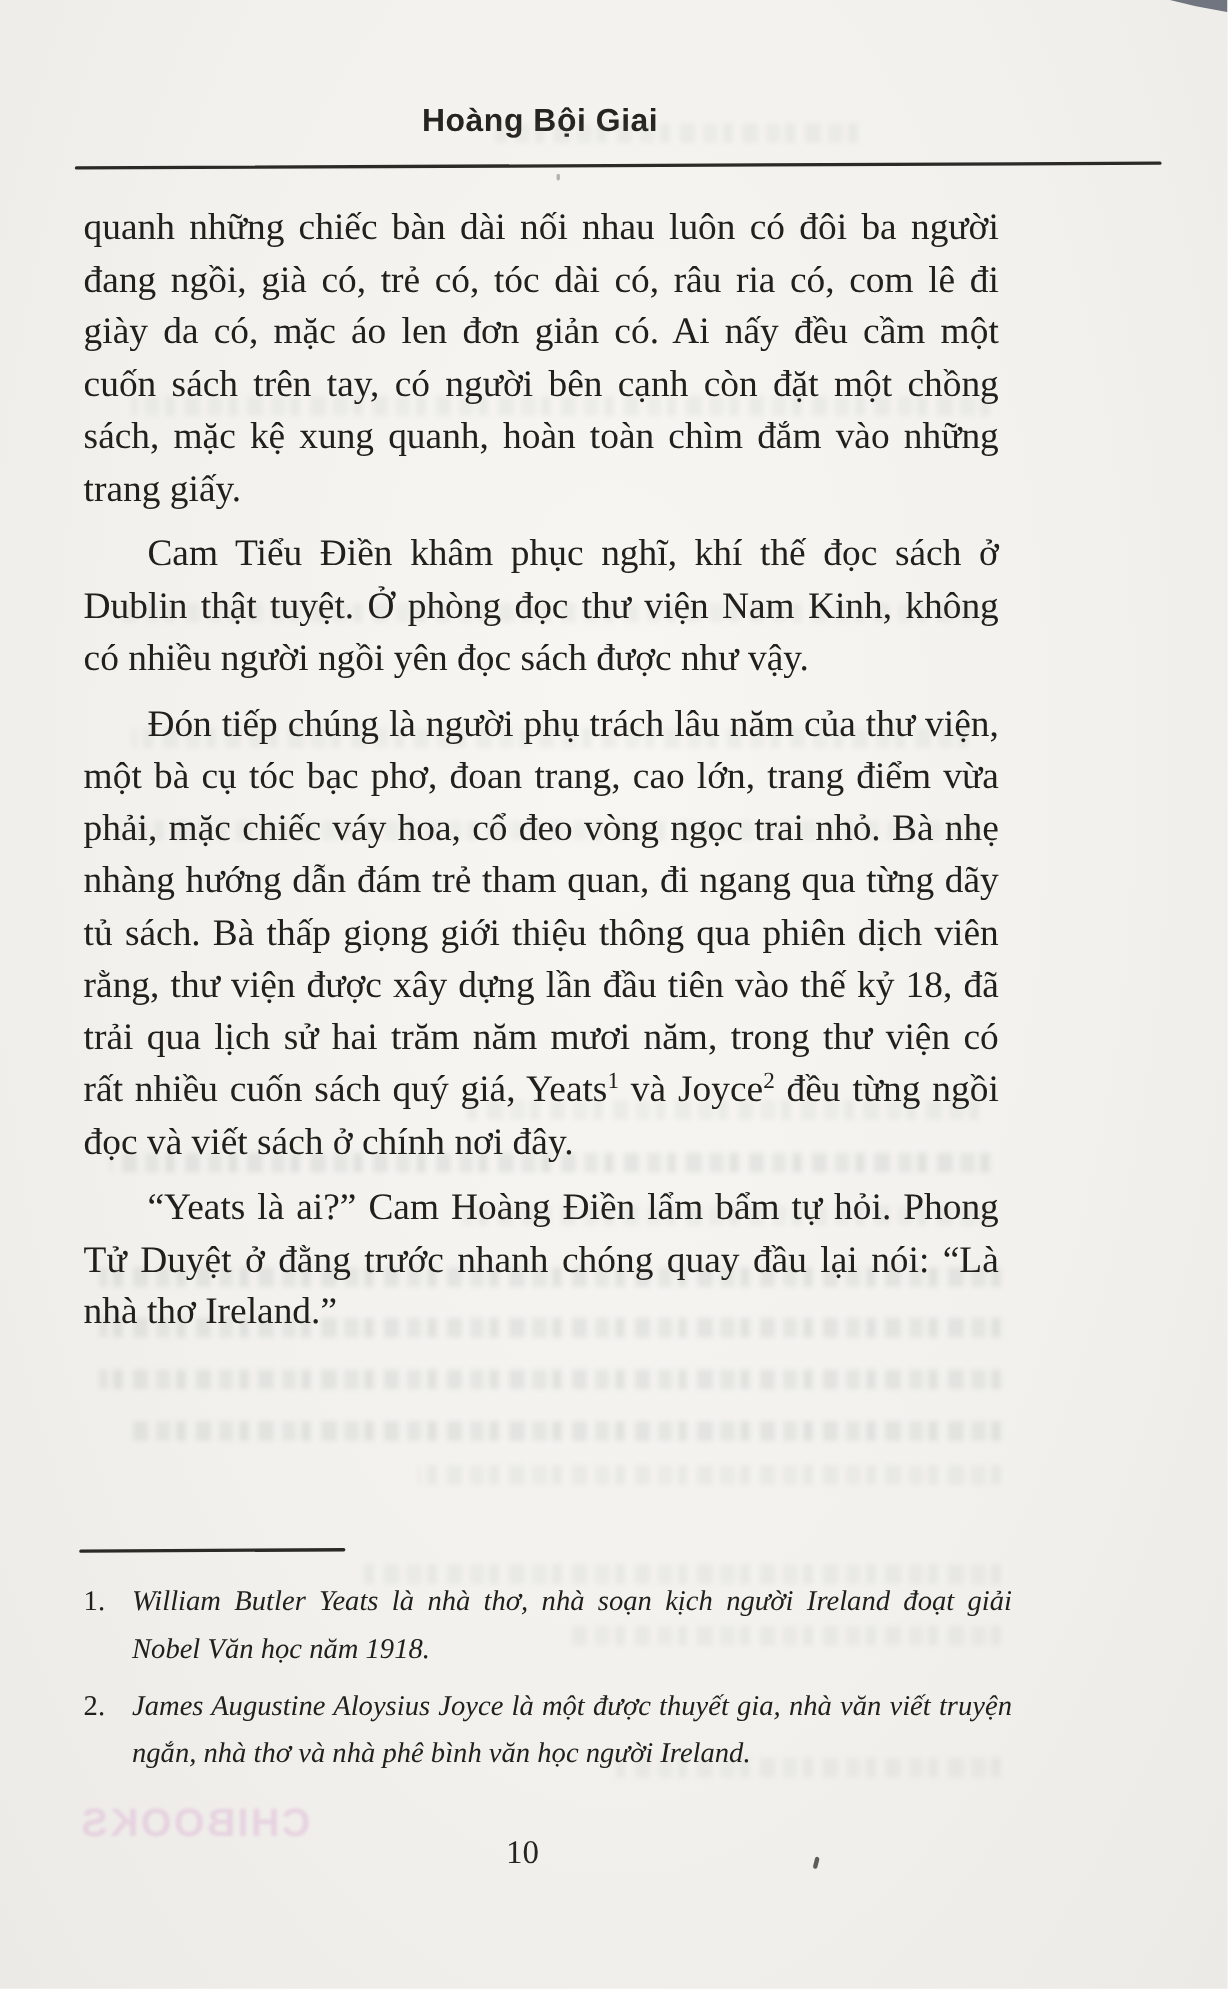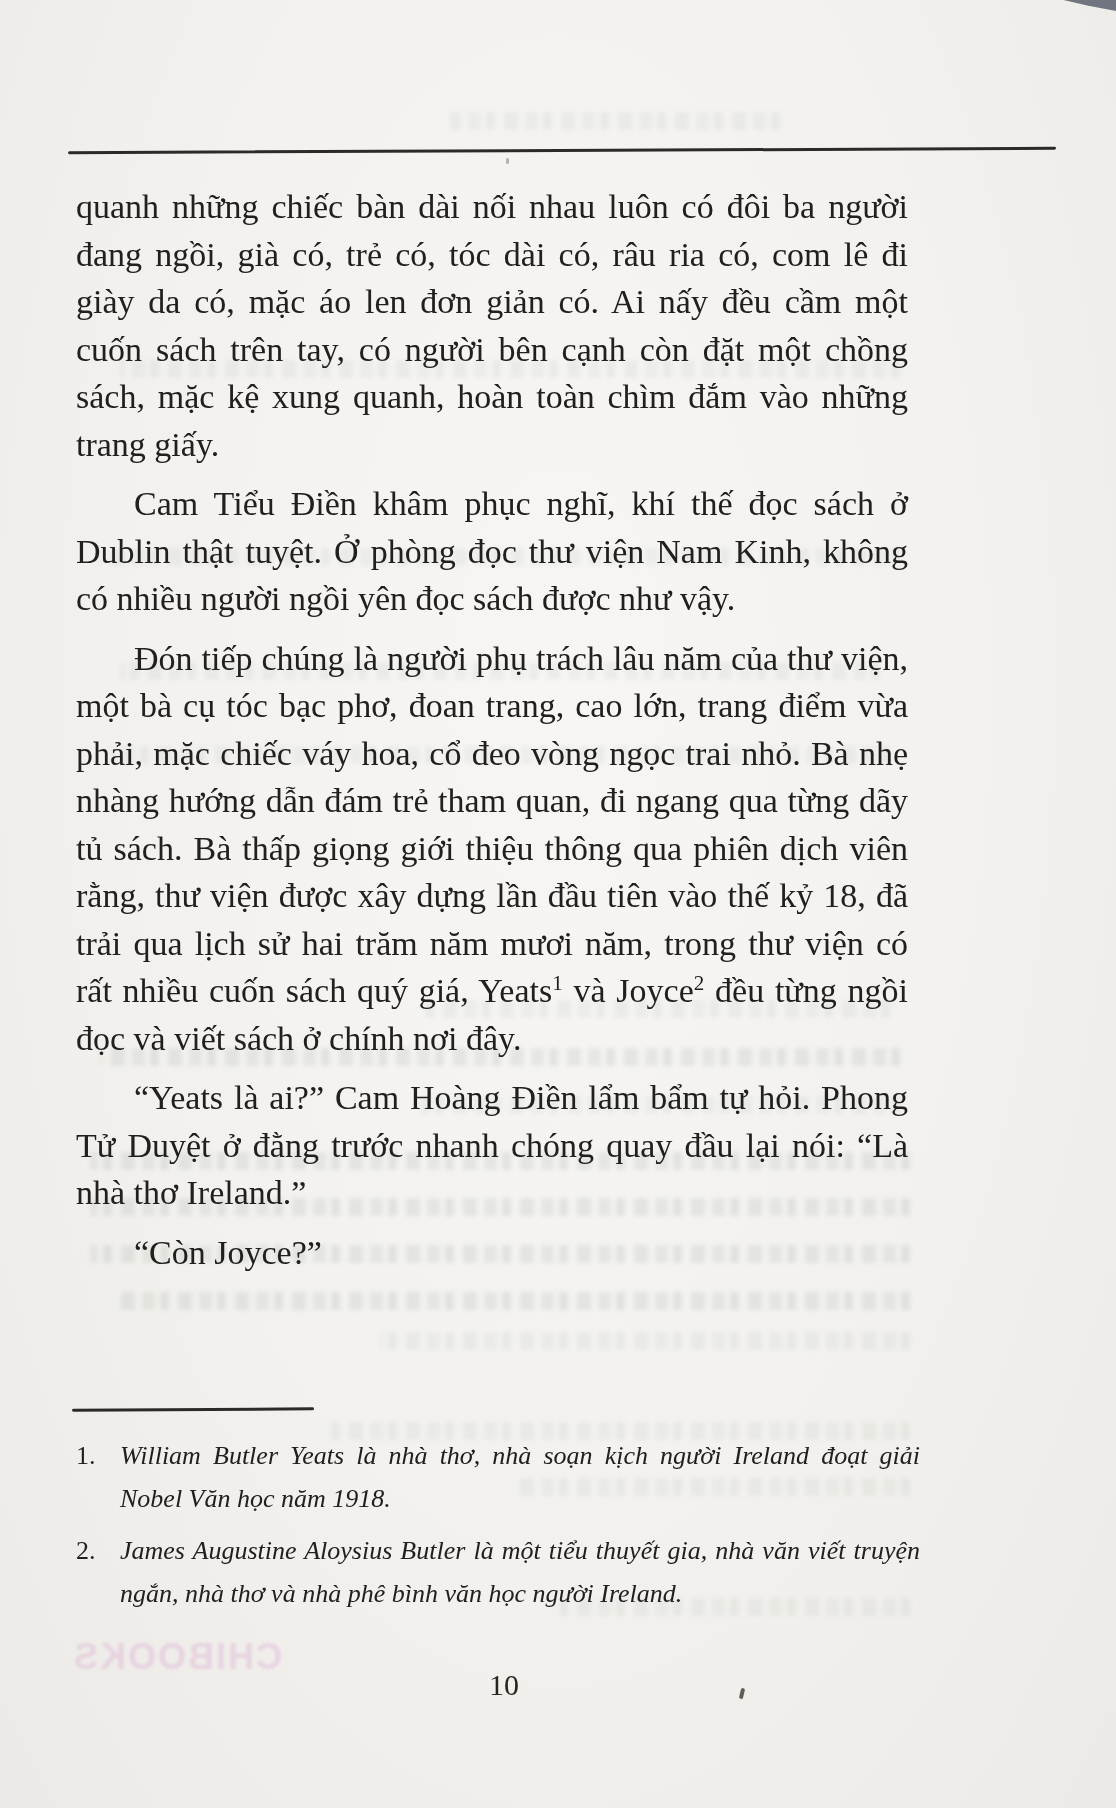--- a/index.html
+++ b/index.html
@@ -45,21 +45,21 @@
   .footnotes{
     position:absolute;top:1434px;left:76px;width:844px;
     font-size:26px;line-height:43px;
   }
   .fn-item{display:flex;margin-bottom:9px;}
   .fn-num{flex:0 0 44px;font-style:normal;}
   .fn-text{flex:1;font-style:italic;text-align:justify;}
 
   
   .page-number{
-    position:absolute;top:1668px;left:88px;width:832px;
+    position:absolute;top:1668px;left:59px;width:832px;
     text-align:center;font-size:30px;color:#26241f;
   }
   .watermark{
     position:absolute;top:1636px;left:62px;width:230px;
     font-family:"Liberation Sans","DejaVu Sans",sans-serif;
     font-weight:700;font-size:36px;letter-spacing:2px;
     color:#d9a8d0;opacity:.38;filter:blur(1.6px);
     transform:scaleX(-1);text-align:center;
   }
 
@@ -83,20 +83,21 @@
     position:absolute;background:#3a3833;border-radius:2px;
   }
 </style>
 </head>
 <body>
 
 <div class="page">
 
   <div class="corner-shadow"></div>
 
+  <div class="running-head">Hoàng Bội Giai</div>
   <div class="head-rule"></div>
 
   <div class="ghost light" style="top:112px;left:450px;width:330px;"></div>
   <div class="ghost light" style="top:360px;left:120px;width:780px;"></div>
   <div class="ghost light" style="top:548px;left:100px;width:800px;"></div>
   <div class="ghost light" style="top:662px;left:120px;width:760px;"></div>
   <div class="ghost light" style="top:746px;left:110px;width:780px;"></div>
   <div class="ghost light" style="top:1000px;left:420px;width:470px;"></div>
   <div class="ghost" style="top:1048px;left:100px;width:800px;"></div>
   <div class="ghost light" style="top:1096px;left:420px;width:480px;"></div>
@@ -107,32 +108,31 @@
   <div class="ghost light" style="top:1332px;left:380px;width:530px;"></div>
   <div class="ghost light" style="top:1422px;left:330px;width:580px;"></div>
   <div class="ghost light" style="top:1478px;left:520px;width:390px;"></div>
   <div class="ghost light" style="top:1598px;left:560px;width:350px;"></div>
 
   <div class="body-text">
     <p>quanh những chiếc bàn dài nối nhau luôn có đôi ba người đang ngồi, già có, trẻ có, tóc dài có, râu ria có, com lê đi giày da có, mặc áo len đơn giản có. Ai nấy đều cầm một cuốn sách trên tay, có người bên cạnh còn đặt một chồng sách, mặc kệ xung quanh, hoàn toàn chìm đắm vào những trang giấy.</p>
     <p class="indent">Cam Tiểu Điền khâm phục nghĩ, khí thế đọc sách ở Dublin thật tuyệt. Ở phòng đọc thư viện Nam Kinh, không có nhiều người ngồi yên đọc sách được như vậy.</p>
     <p class="indent"><span>Đón tiếp chúng là người phụ trách lâu năm của thư viện, một bà cụ tóc bạc phơ, đoan trang, cao lớn, trang điểm vừa phải, mặc chiếc váy hoa, cổ đeo vòng ngọc trai nhỏ. Bà nhẹ nhàng hướng dẫn đám trẻ tham quan, đi ngang qua từng dãy tủ sách. Bà thấp giọng giới thiệu thông qua phiên dịch viên rằng, thư viện được xây dựng lần đầu tiên vào thế kỷ 18, đã trải qua lịch sử hai trăm năm mươi năm, trong thư viện có rất nhiều cuốn sách quý giá, Yeats</span><sup>1</sup><span> và Joyce</span><sup>2</sup><span> đều từng ngồi đọc và viết sách ở chính nơi đây.</span></p>
     <p class="indent">“Yeats là ai?” Cam Hoàng Điền lẩm bẩm tự hỏi. Phong Tử Duyệt ở đằng trước nhanh chóng quay đầu lại nói: “Là nhà thơ Ireland.”</p>
-    <p class="indent">“Còn Joyce?”</p>
   </div>
 
   <div class="fn-rule"></div>
   <div class="footnotes">
     <div class="fn-item">
       <span class="fn-num">1.</span>
       <span class="fn-text">William Butler Yeats là nhà thơ, nhà soạn kịch người Ireland đoạt giải Nobel Văn học năm 1918.</span>
     </div>
     <div class="fn-item">
       <span class="fn-num">2.</span>
-      <span class="fn-text">James Augustine Aloysius Butler là một tiểu thuyết gia, nhà văn viết truyện ngắn, nhà thơ và nhà phê bình văn học người Ireland.</span>
+      <span class="fn-text">James Augustine Aloysius Joyce là một được thuyết gia, nhà văn viết truyện ngắn, nhà thơ và nhà phê bình văn học người Ireland.</span>
     </div>
   </div>
 
   <div class="watermark">CHIBOOKS</div>
   <div class="page-number">10</div>
 
   <div class="speck" style="top:1688px;left:740px;width:4px;height:11px;transform:rotate(14deg);opacity:.8;"></div>
   <div class="speck" style="top:158px;left:506px;width:3px;height:6px;opacity:.35;"></div>
 
 </div>

